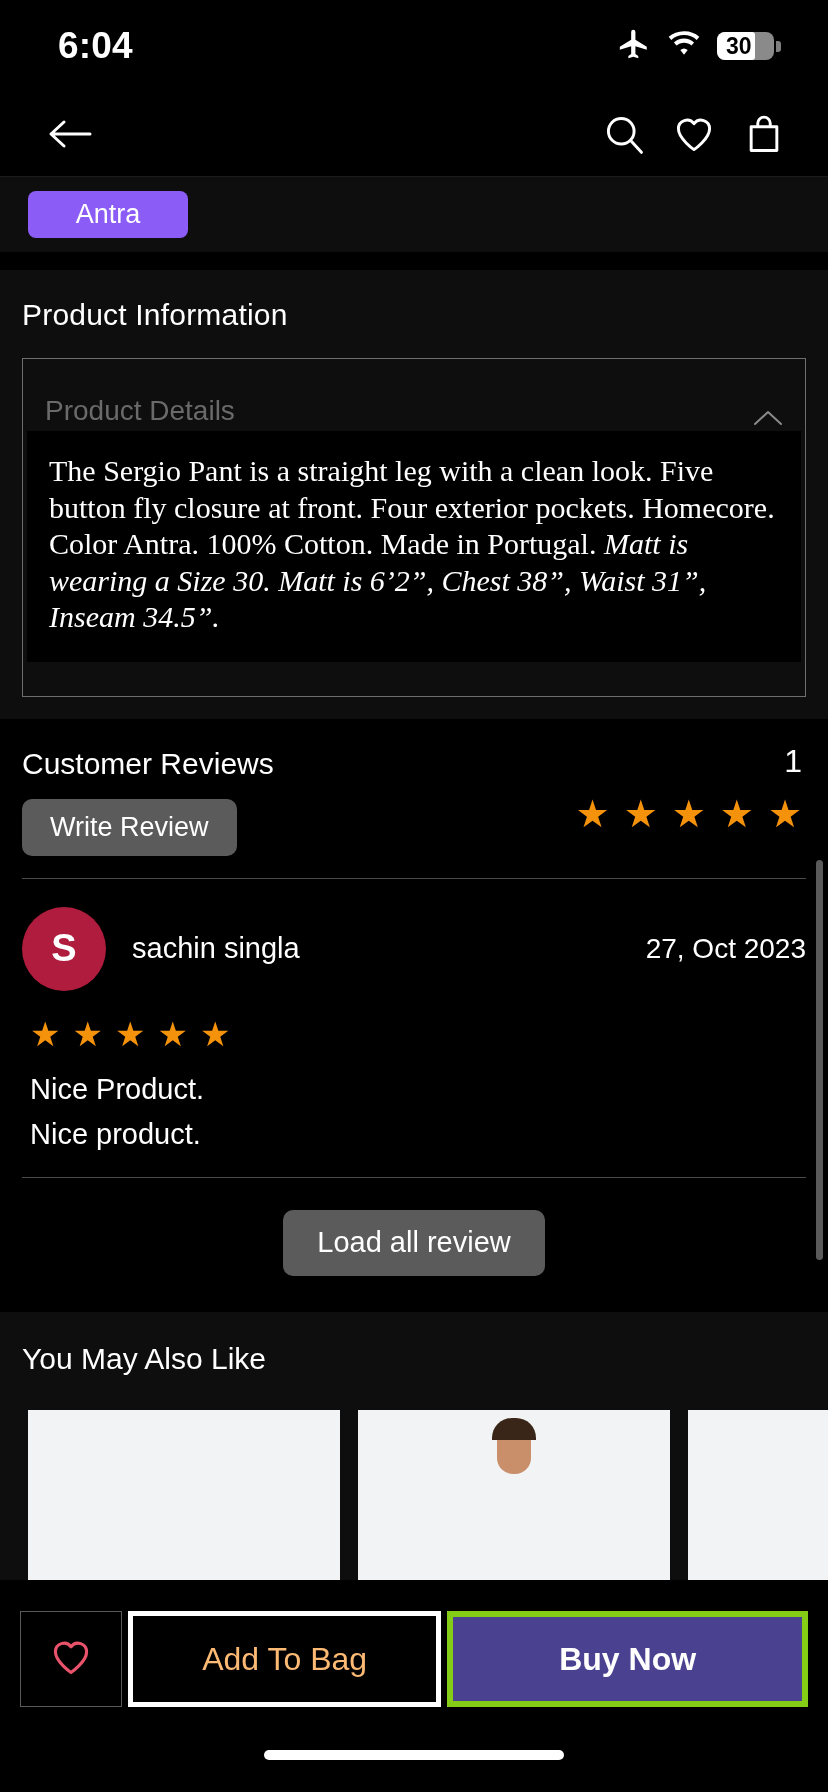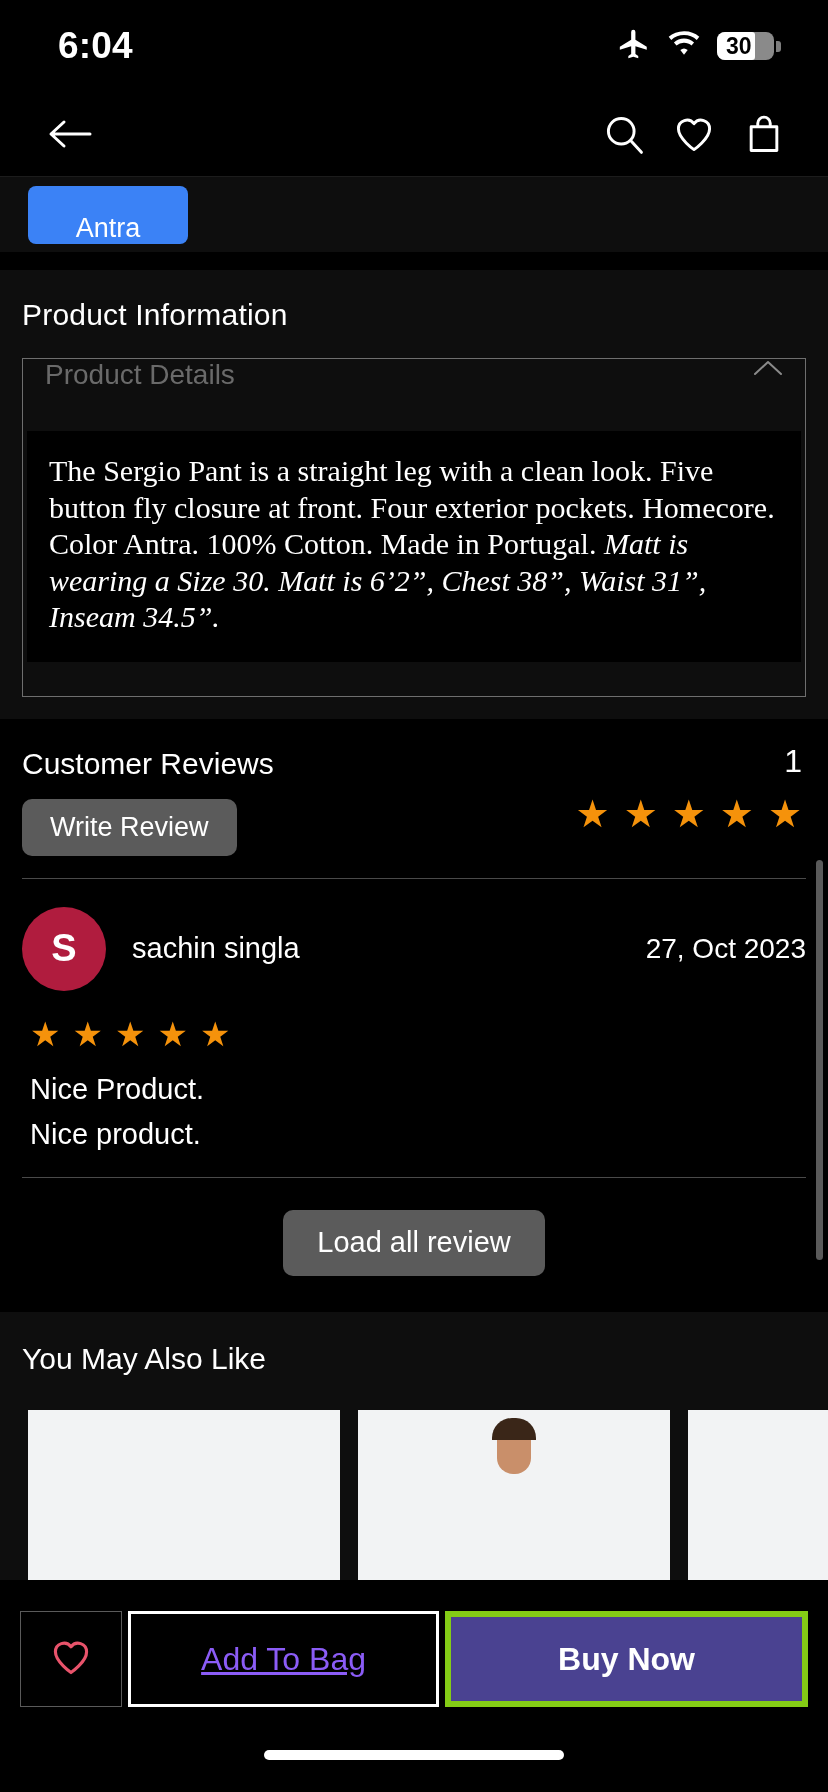--- a/index.html
+++ b/index.html
@@ -47,38 +47,38 @@
   .nav-right { display:flex; align-items:center; gap:26px; }
   .nav-btn { display:flex; align-items:center; justify-content:center; }
 
   
   .swatch-strip {
     background:#0e0e0e; height:76px; padding:0 28px;
     display:flex; align-items:center;
     border-top:1px solid #1c1c1c;
   }
   .swatch {
-    background:#3b82f6; color:#fff; border-radius:8px;
-    min-width:160px; height:58px; display:flex;
-    align-items:flex-end; justify-content:center;
+    background:#8b5cf6; color:#fff; border-radius:8px;
+    min-width:160px; height:47px; display:flex;
+    align-items:center; justify-content:center;
     font-size:27px;
   }
   .gap-dark { height:18px; background:#000; }
 
   
   .section-prodinfo { background:#0e0e0e; padding:28px 0 22px; }
   .sec-title {
     color:#fff; font-size:30px; padding:0 22px 26px;
     letter-spacing:.2px;
   }
   .accordion {
     margin:0 22px; border:1px solid #6e6e6e; background:#0e0e0e;
   }
   .acc-head {
-    height:68px; display:flex; align-items:flex-start;
+    height:68px; display:flex; align-items:flex-end;
     justify-content:space-between; padding:0 22px;
   }
   .acc-label { color:#6a6a6a; font-size:28px; }
   .chev { width:30px; height:18px; }
   .acc-body {
     background:#000; margin:4px 4px 34px; padding:22px 22px 26px;
     color:#fff;
     font-family:"Liberation Serif", serif;
     font-size:30px; line-height:1.22;
   }
@@ -151,24 +151,23 @@
     position:absolute; left:0; right:0; bottom:76px;
     height:114px; background:#000;
     display:flex; align-items:center; gap:6px;
     padding:0 20px;
   }
   .btn-wish {
     width:102px; height:96px; border:1px solid #5a5a5a;
     background:#000; display:flex; align-items:center; justify-content:center;
   }
   .btn-bag {
-    flex:1; height:96px; border:3px solid #ffffff; background:#000;
-    color:#8b5cf6; font-size:32px;
-    font-family:"Liberation Sans", sans-serif;
-    text-decoration:underline;
+    flex:1; height:96px; border:5px solid #ffffff; background:#000;
+    color:#fdba74; font-size:32px;
+    font-family:"Liberation Sans", sans-serif;
   }
   .btn-buy {
     flex:1.15; height:96px; border:6px solid #84cc16; background:#4a4291;
     color:#fff; font-size:32px; font-weight:700;
     font-family:"Liberation Sans", sans-serif;
   }
   .home-indicator {
     position:absolute; left:50%; transform:translateX(-50%);
     bottom:32px; width:300px; height:10px; border-radius:6px; background:#fff;
   }

